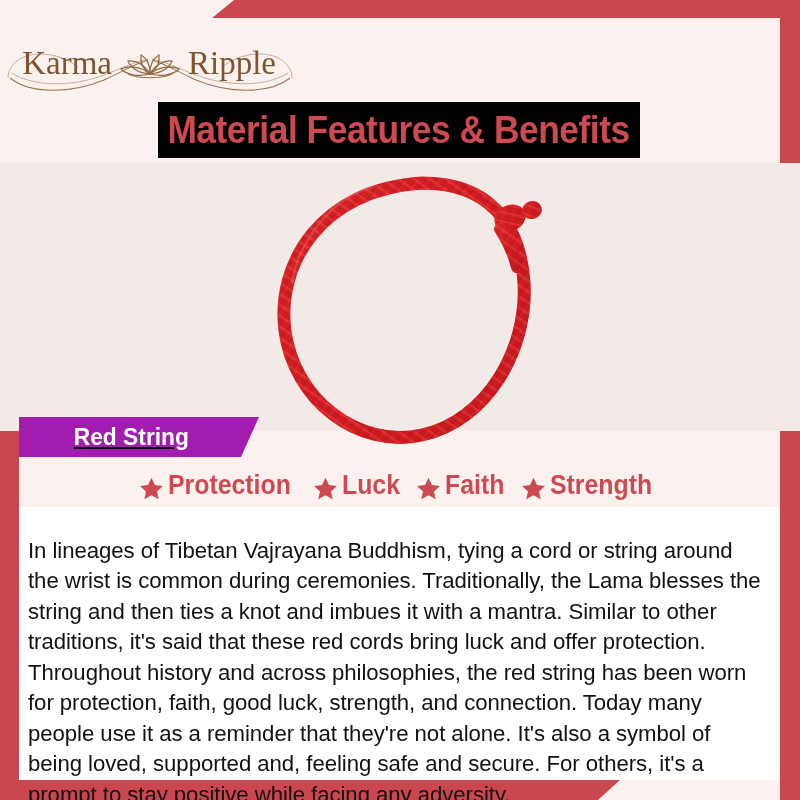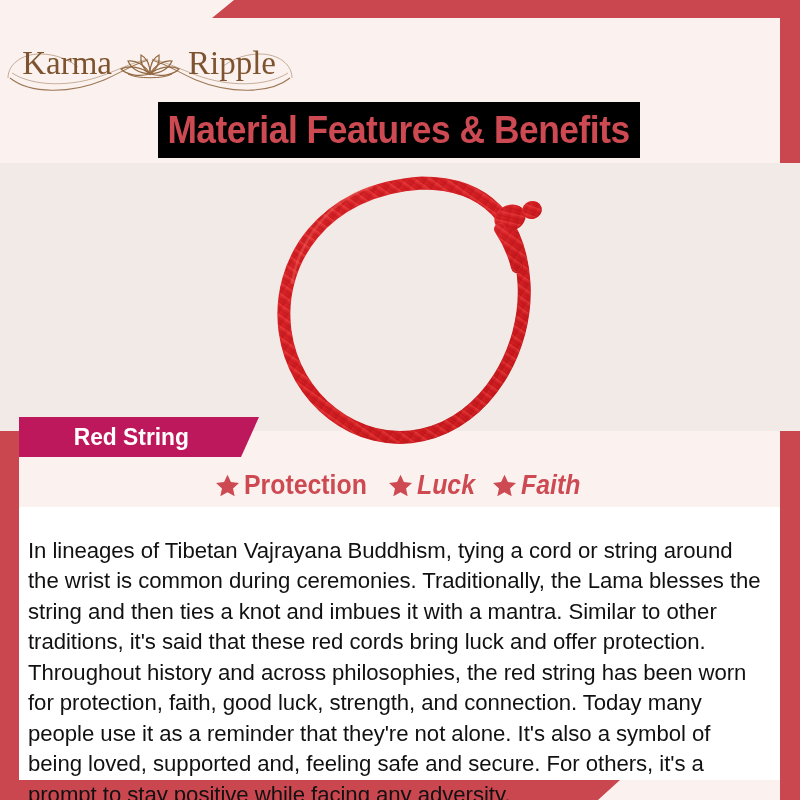--- a/index.html
+++ b/index.html
@@ -111,24 +111,25 @@
     height: 300px;
   }
 
   
   .label-band {
     position: absolute;
     top: 417px;
     left: 19px;
     width: 240px;
     height: 40px;
-    background: #be185d;
+    background: #a21caf;
     clip-path: polygon(0 0, 100% 0, calc(100% - 18px) 100%, 0 100%);
     display: flex;
     align-items: center;
+    text-decoration: underline;
   }
   .label-text {
     color: #FFFFFF;
     font-family: "Liberation Sans Narrow", "Liberation Sans", sans-serif;
     font-weight: bold;
     font-size: 24px;
     padding-left: 53px;
     transform: scaleX(0.95);
     white-space: nowrap;
   }
@@ -140,24 +141,24 @@
     left: 19px;
     width: 762px;
     height: 42px;
     display: flex;
     align-items: center;
     justify-content: center;
     gap: 0px;
   }
   .benefit {
     display: flex;
-    align-items: center;
+    align-items: flex-end;
     white-space: nowrap;
   }
-  .benefit + .benefit { margin-left: 11px; font-style: italic; }
+  .benefit + .benefit { margin-left: 11px; }
   .star {
     display: inline-block;
     width: 25px;
     height: 25px;
     margin-right: 4px;
     flex: 0 0 auto;
   }
   .star svg { display: block; }
   .benefit-label {
     color: #CE4A52;
@@ -297,20 +298,28 @@
 
     <div class="benefit">
       <span class="star">
         <svg width="25" height="25" viewBox="0 0 24 24">
           <polygon points="12,1.6 15.3,8.7 23,9.6 17.3,14.8 18.9,22.4 12,18.5 5.1,22.4 6.7,14.8 1,9.6 8.7,8.7" fill="#CE4A52"></polygon>
         </svg>
       </span>
       <span class="benefit-label">Faith</span>
     </div>
 
+    <div class="benefit">
+      <span class="star">
+        <svg width="25" height="25" viewBox="0 0 24 24">
+          <polygon points="12,1.6 15.3,8.7 23,9.6 17.3,14.8 18.9,22.4 12,18.5 5.1,22.4 6.7,14.8 1,9.6 8.7,8.7" fill="#CE4A52"></polygon>
+        </svg>
+      </span>
+      <span class="benefit-label">Strength</span>
+    </div>
 
 
   </div>
 
   <div class="copy-panel">
     <p class="copy-text">In lineages of Tibetan Vajrayana Buddhism, tying a cord or string around the wrist is common during ceremonies. Traditionally, the Lama blesses the string and then ties a knot and imbues it with a mantra. Similar to other traditions, it's said that these red cords bring luck and offer protection. Throughout history and across philosophies, the red string has been worn for protection, faith, good luck, strength, and connection. Today many people use it as a reminder that they're not alone. It's also a symbol of being loved, supported and, feeling safe and secure. For others, it's a prompt to stay positive while facing any adversity.</p>
   </div>
 
 </div>
 

